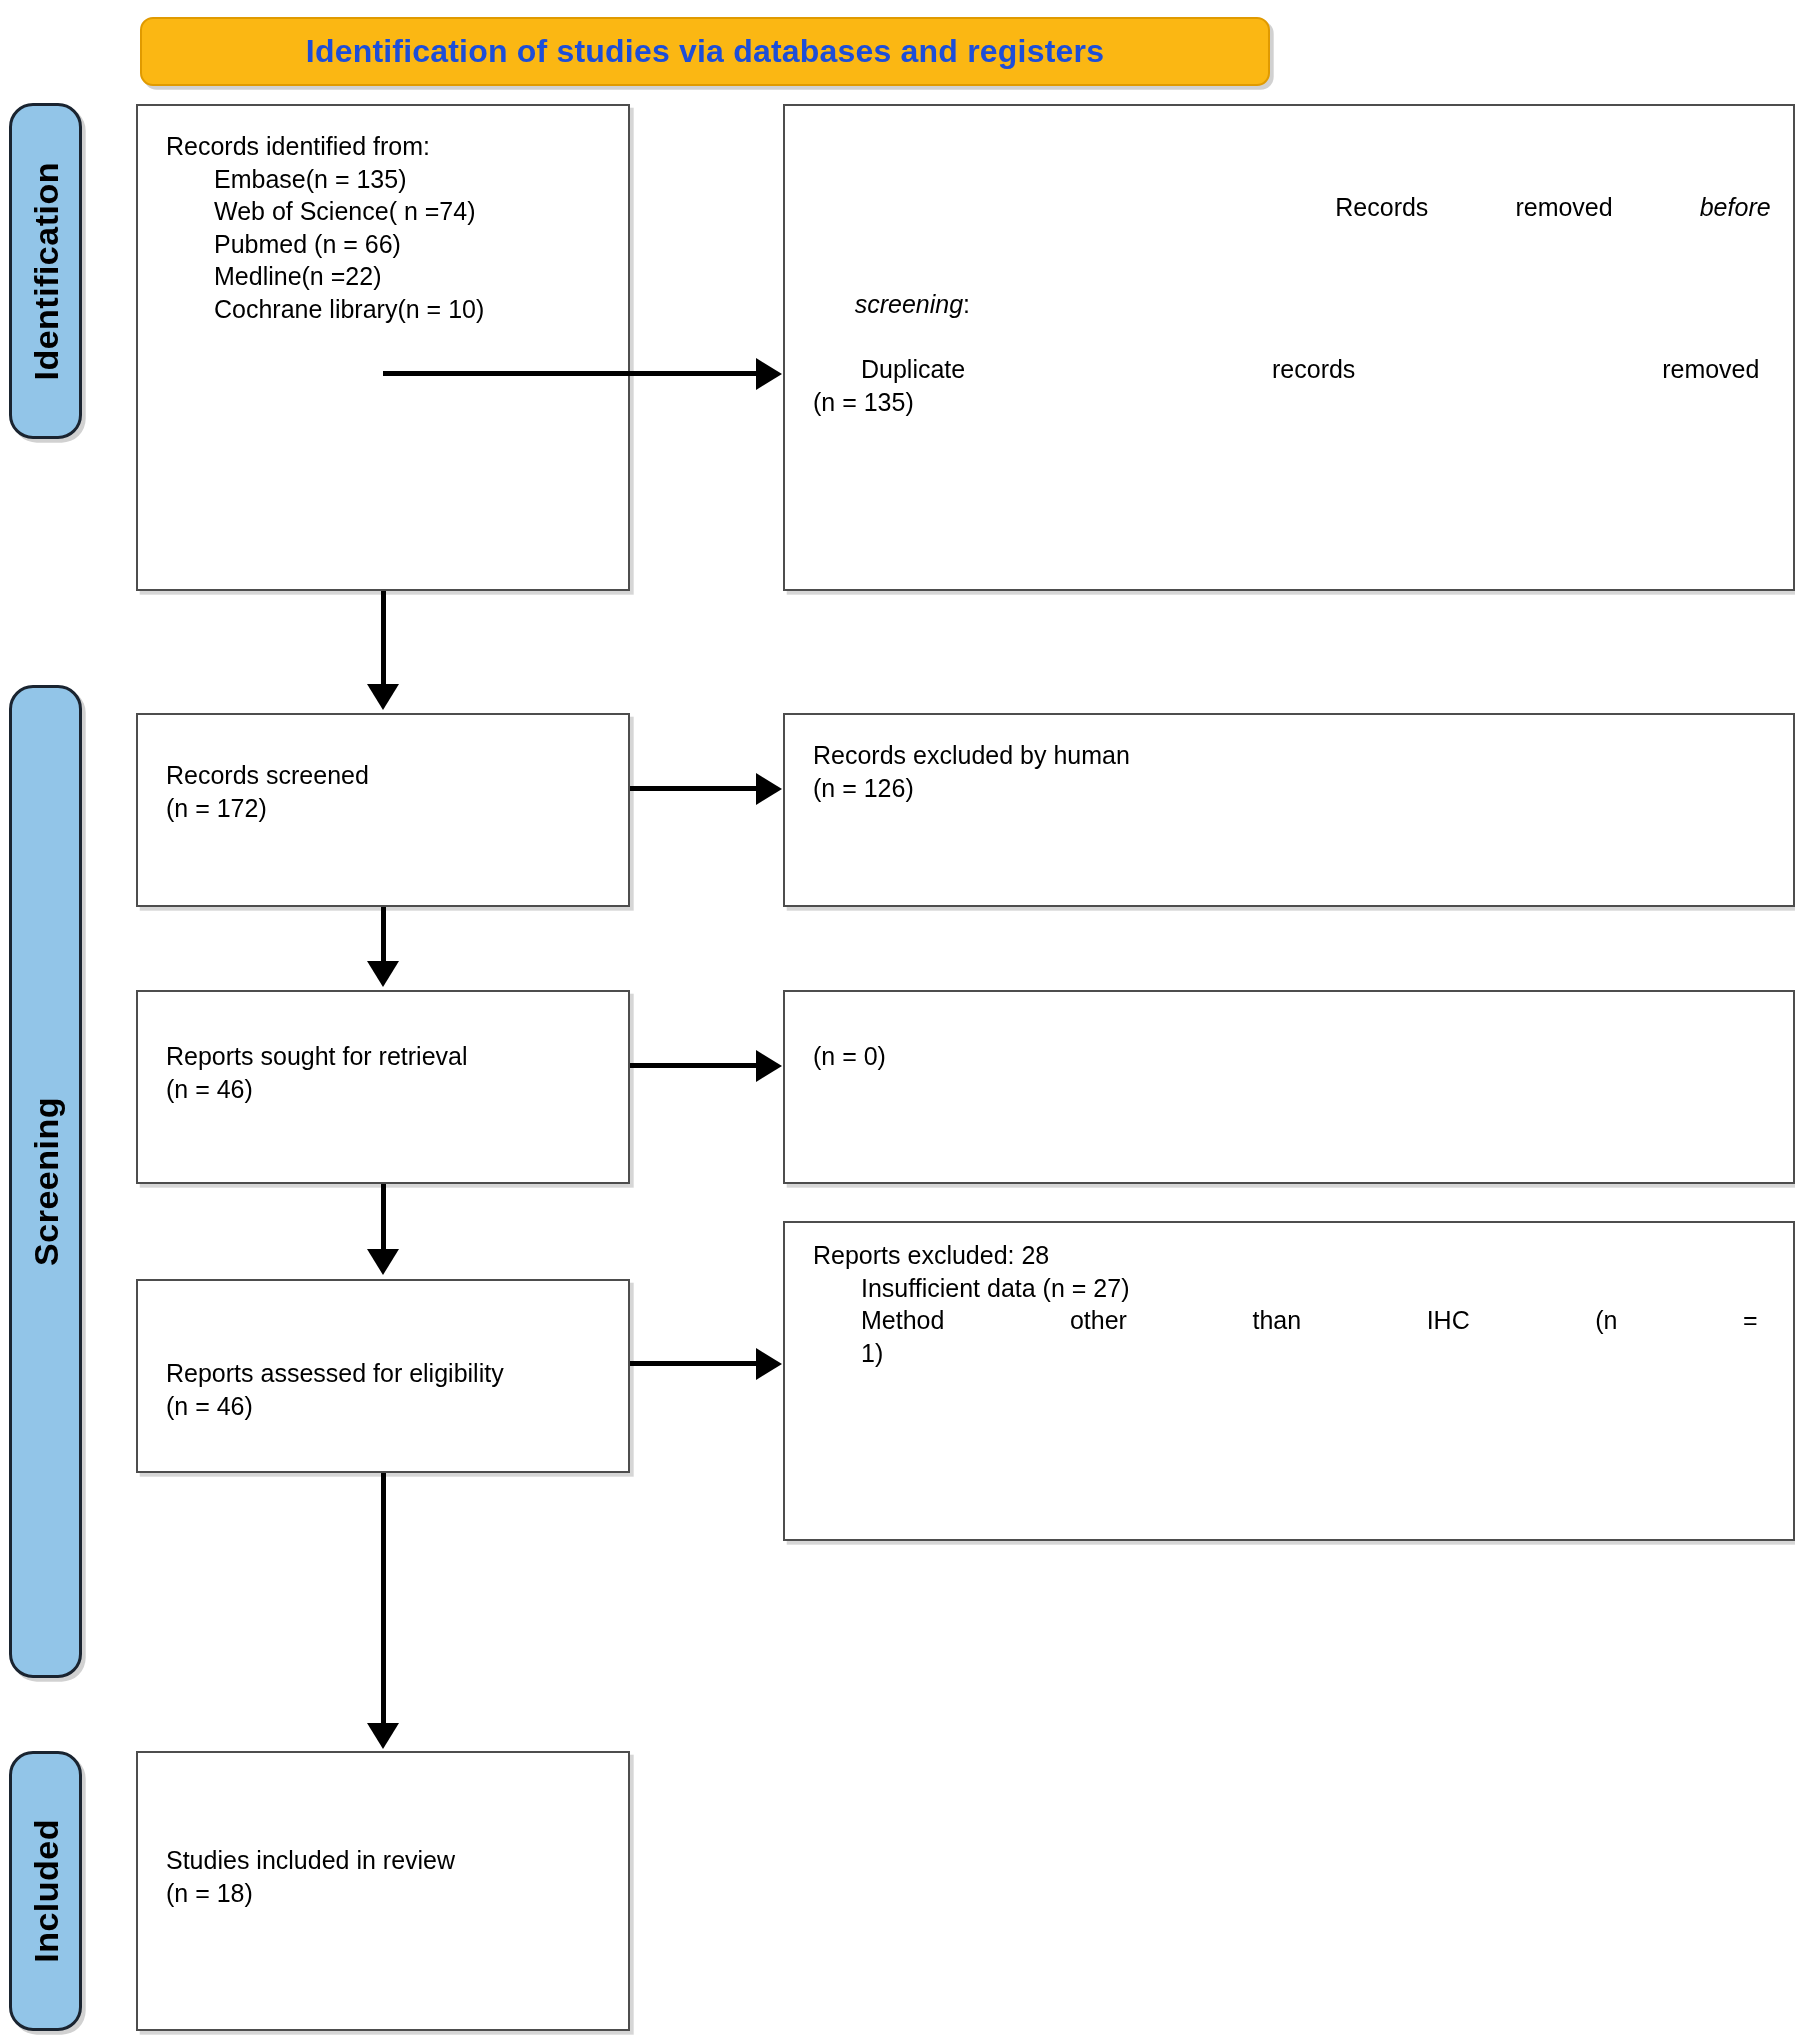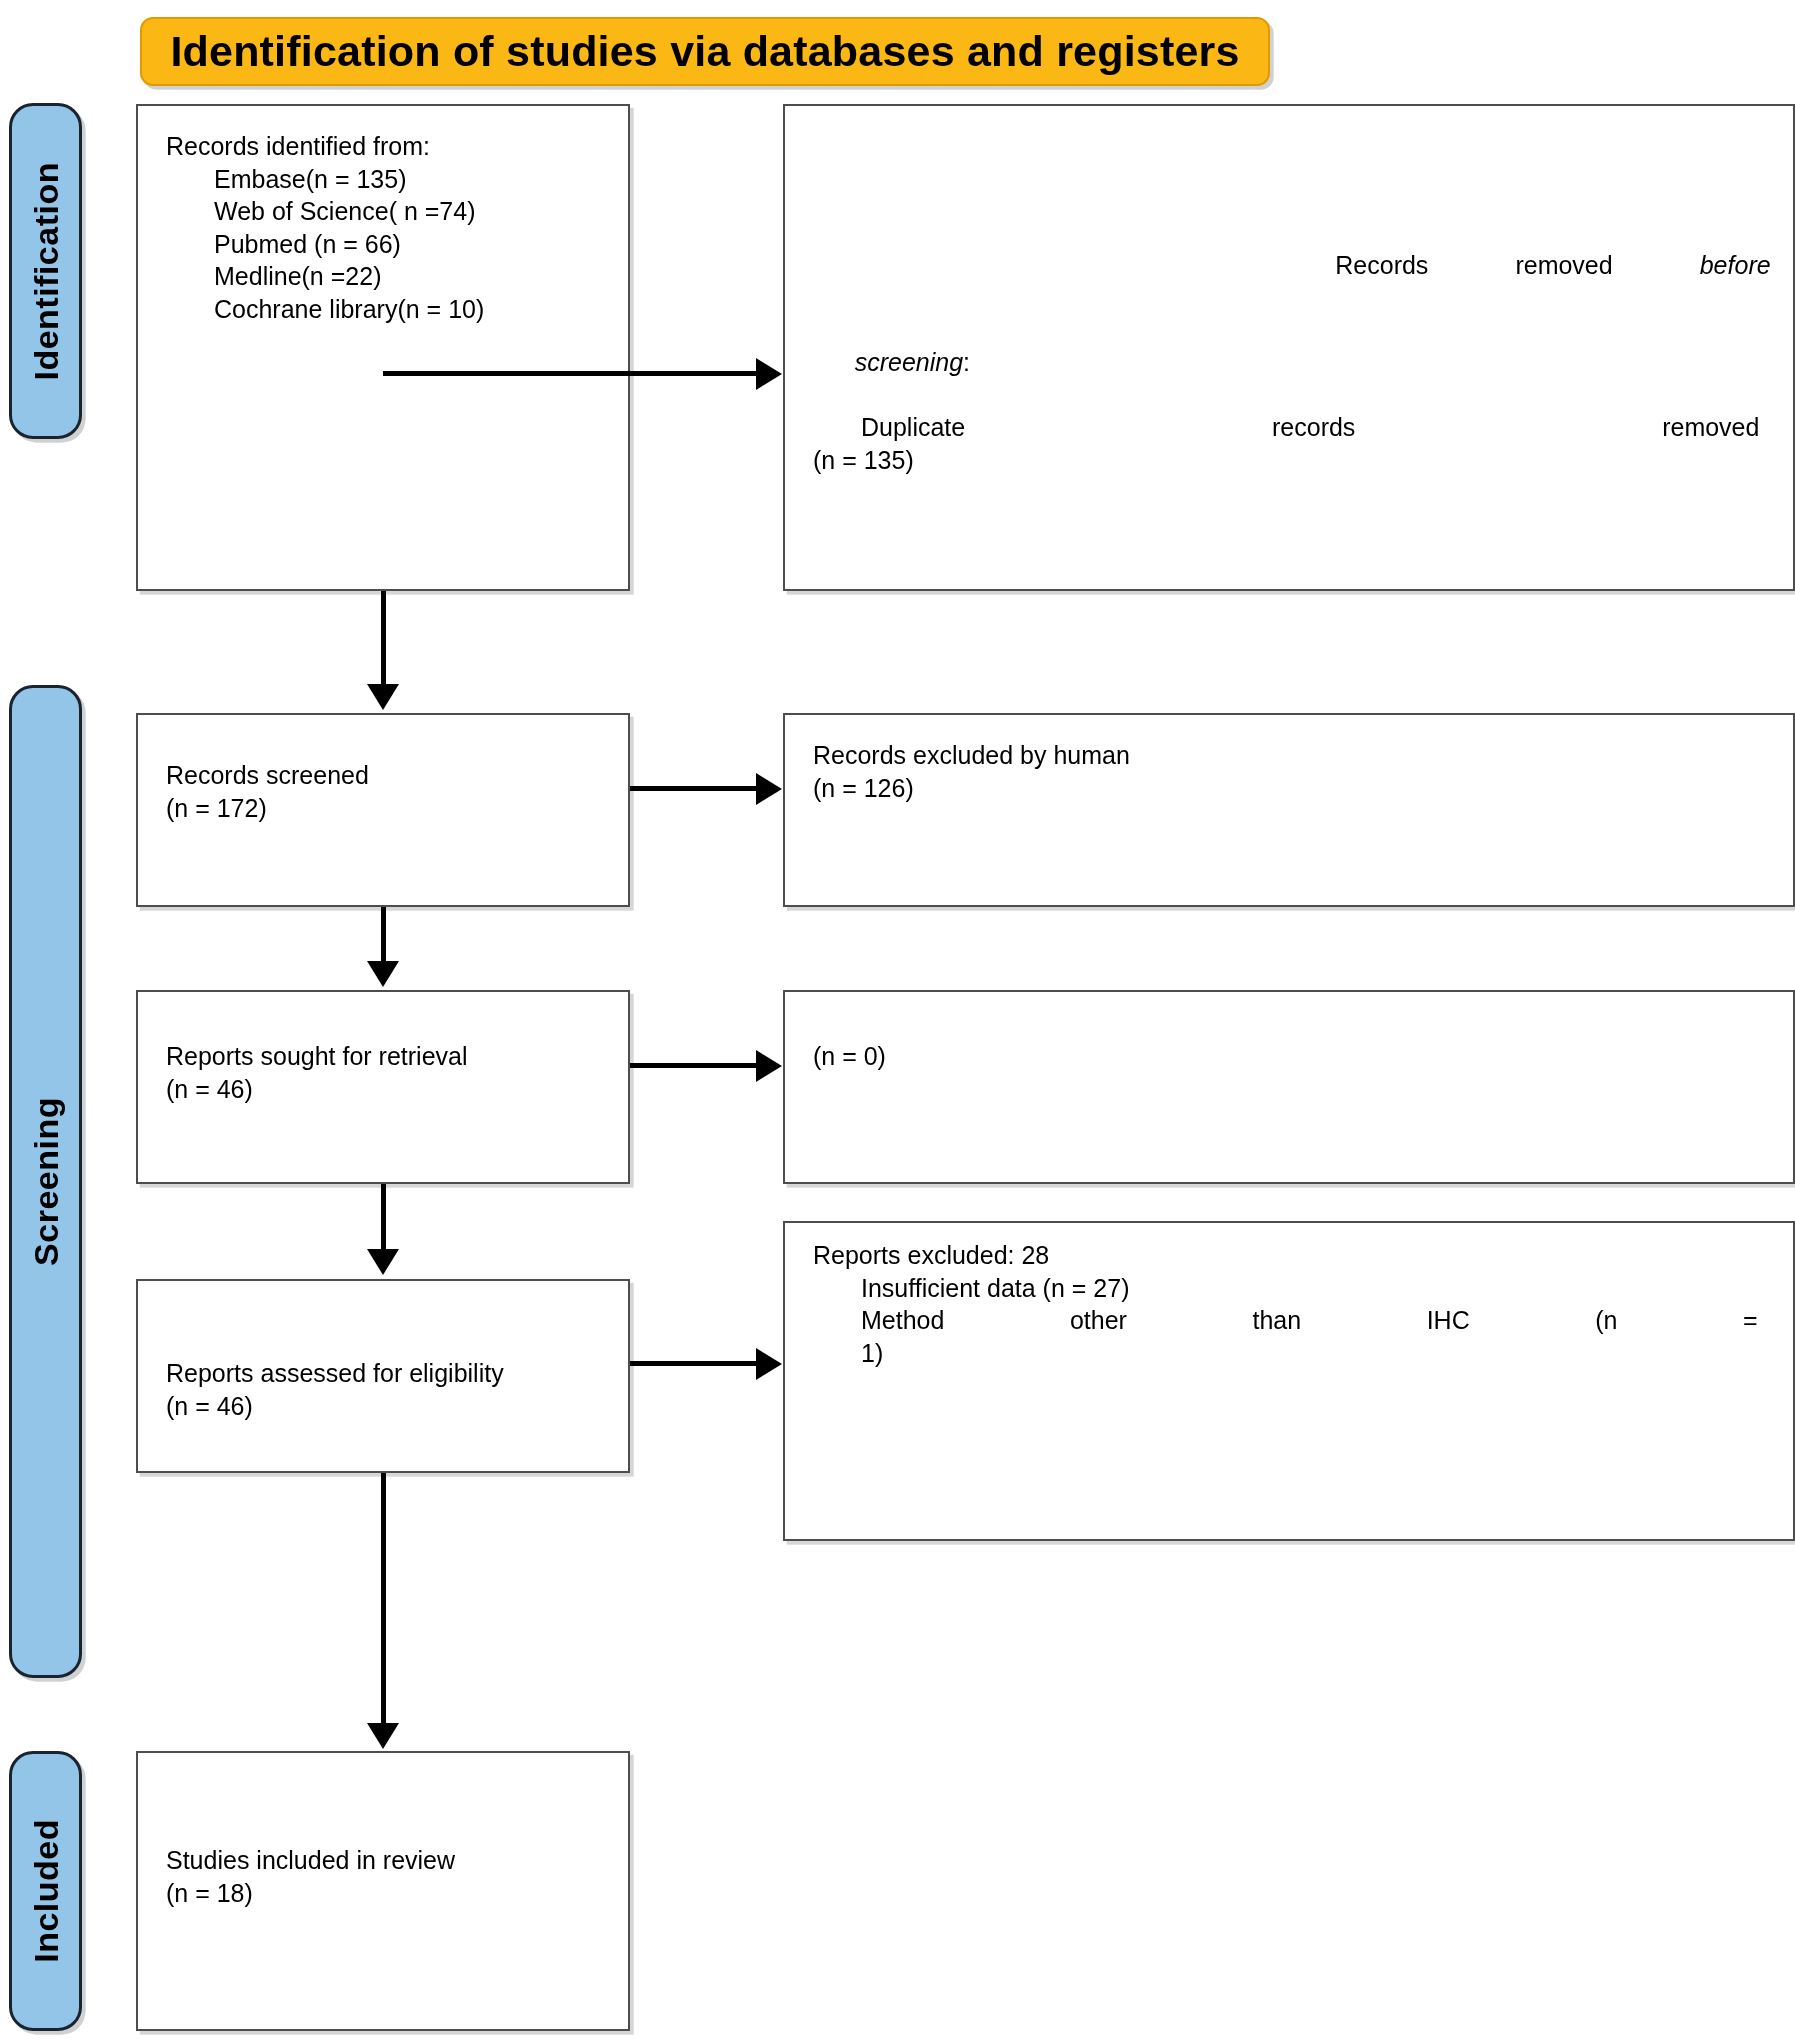--- a/index.html
+++ b/index.html
@@ -48,22 +48,22 @@
     border: 2.8px solid #E09A00;
     border-radius: 13px;
     box-sizing: border-box;
     box-shadow: 3.7px 3.7px 0 rgba(0,0,0,0.18);
     display: flex;
     align-items: center;
     justify-content: center;
   }
   .header-banner .htext {
     font-weight: bold;
-    font-size: 43px;
-    color: #000000;
+    font-size: 32px;
+    color: #1d4ed8;
     letter-spacing: 0.2px;
     white-space: nowrap;
   }
 
   
   .flow-box {
     position: absolute;
     background: #ffffff;
     border: 2.8px solid #4d4d4d;
     box-sizing: border-box;
@@ -135,21 +135,21 @@
 
   <div class="flow-box" style="left:136px; top:104px; width:494px; height:487px;">
     <div class="line">Records identified from:</div>
     <div class="line indent">Embase(n = 135)</div>
     <div class="line indent">Web of Science( n =74)</div>
     <div class="line indent">Pubmed (n = 66)</div>
     <div class="line indent">Medline(n =22)</div>
     <div class="line indent">Cochrane library(n = 10)</div>
   </div>
 
-  <div class="flow-box justify" style="left:783px; top:104px; width:1012px; height:487px; padding-top:110px;">
+  <div class="flow-box justify" style="left:783px; top:104px; width:1012px; height:487px; padding-top:52px;">
     <div class="line" style="text-align:justify; text-align-last:justify;">
       <span>Records removed </span><span class="ital">before</span>
     </div>
     <div class="line">
       <span class="ital">screening</span><span>:</span>
     </div>
     <div class="line indent" style="text-align:justify; text-align-last:justify; padding-right:11.2px;">Duplicate records removed</div>
     <div class="line">(n = 135)</div>
   </div>
 

